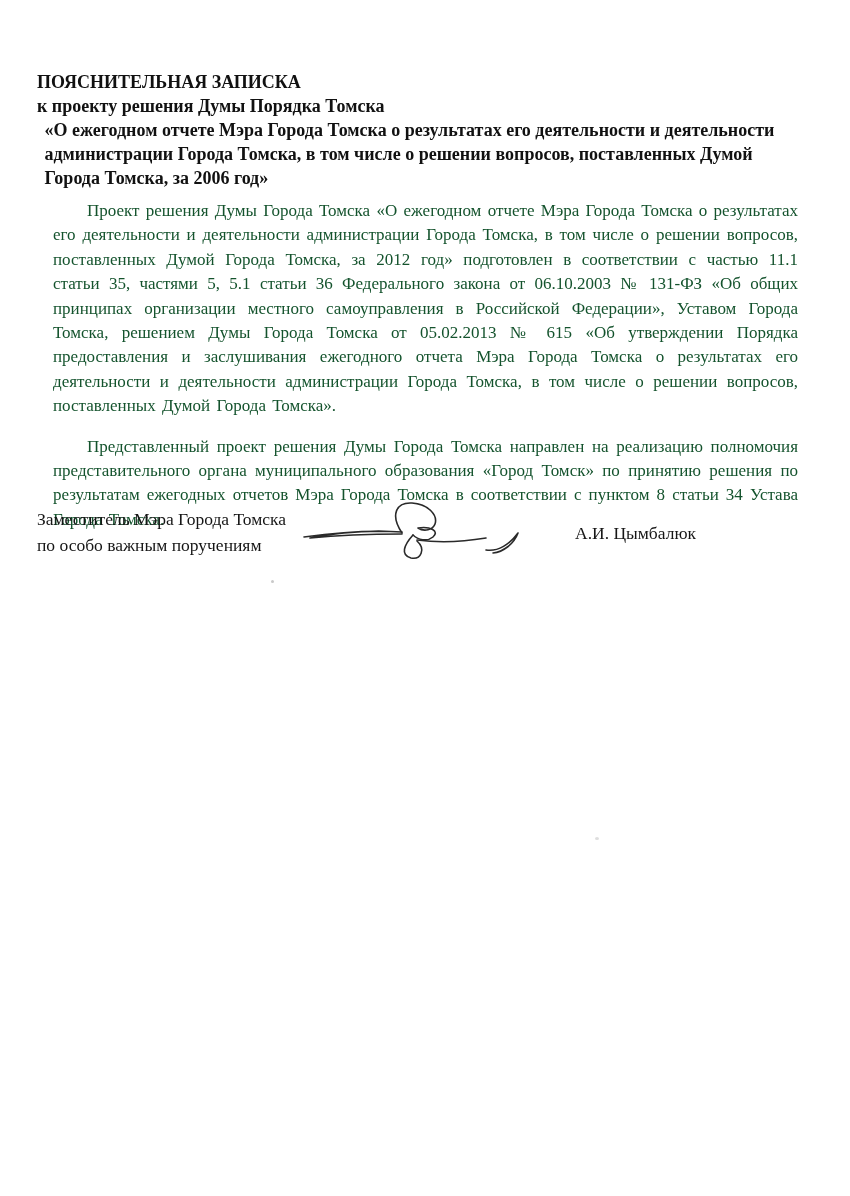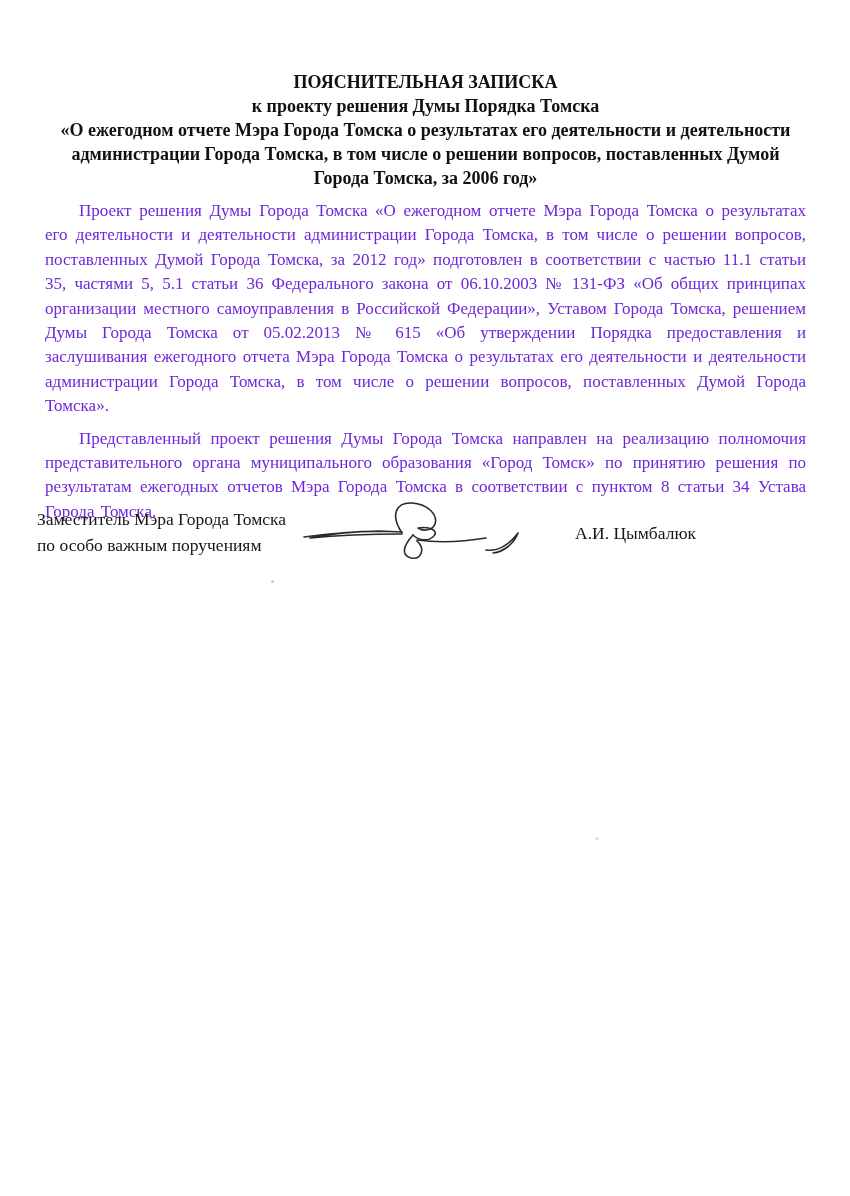--- a/index.html
+++ b/index.html
@@ -13,38 +13,37 @@
     height: 1196px;
     background: #ffffff;
     color: #161616;
     font-family: "Liberation Serif", "DejaVu Serif", serif;
     overflow: hidden;
   }
   .content {
     padding: 70px 36px 0 37px;
   }
   .title-block {
-    text-align: center;
     font-weight: bold;
     font-size: 18px;
     line-height: 24px;
     color: #111111;
   }
   .title-subject {
     max-width: 762px;
     margin: 0 auto;
   }
   .body-par {
-    margin: 8px;
+    margin: 16px;
     text-align: justify;
     text-indent: 34px;
     font-size: 17px;
     line-height: 24.4px;
     word-spacing: 2px;
-    color: #6d28d9;
+    color: #14532d;
   }
   .body-par.first {
     margin-top: 9px;
   }
   .sig-row {
     position: absolute;
     left: 37px;
     top: 503px;
     width: 777px;
     height: 85px;

